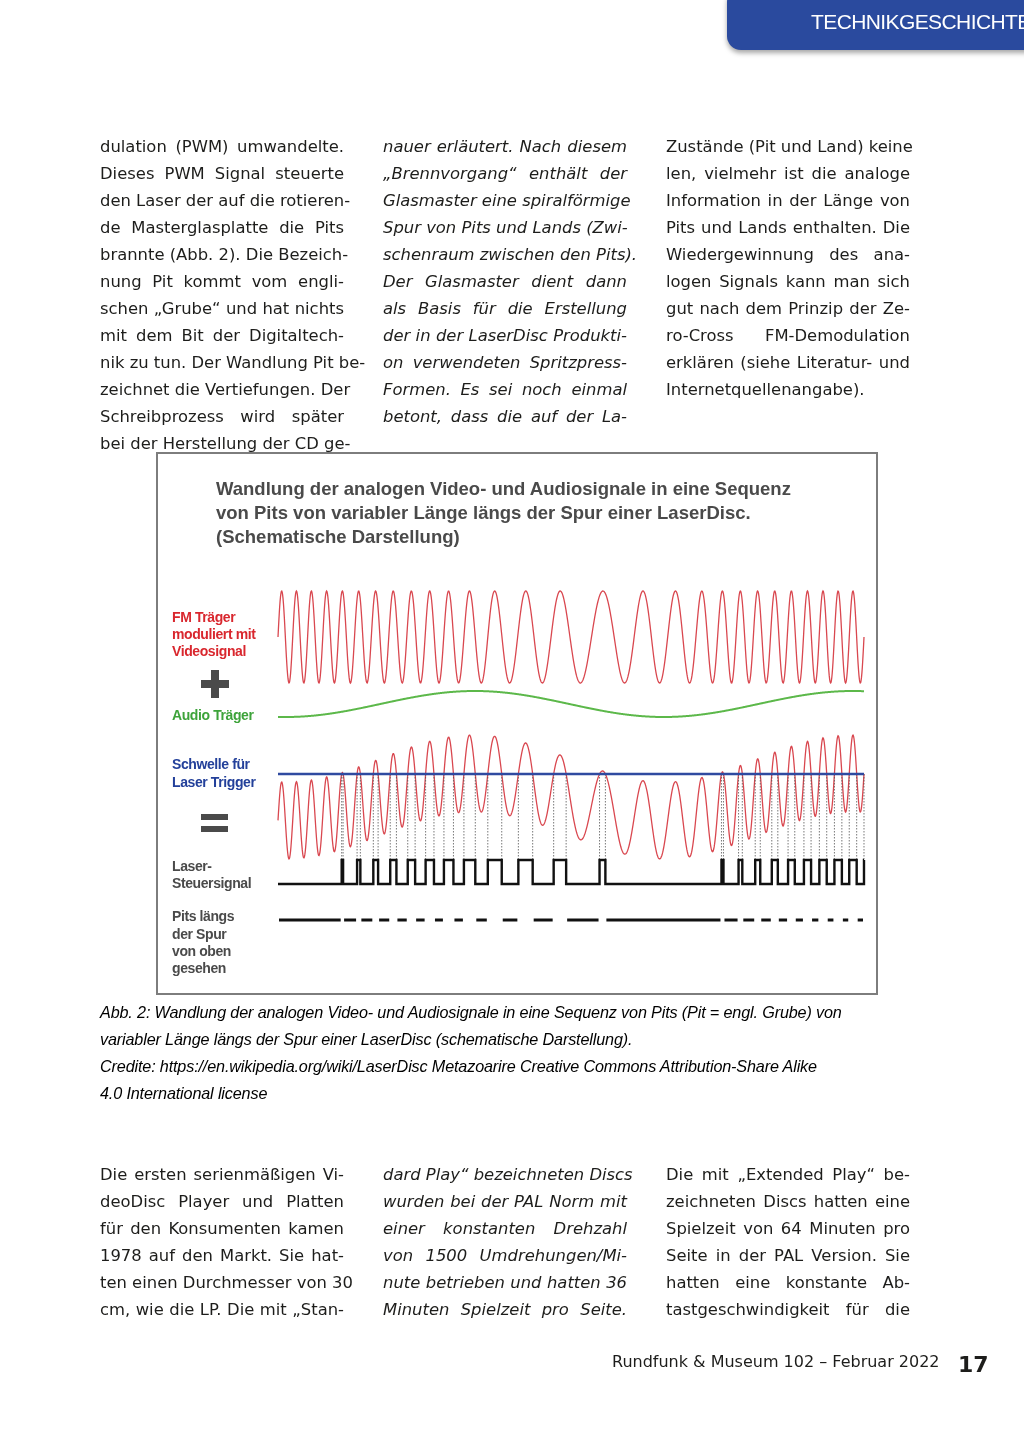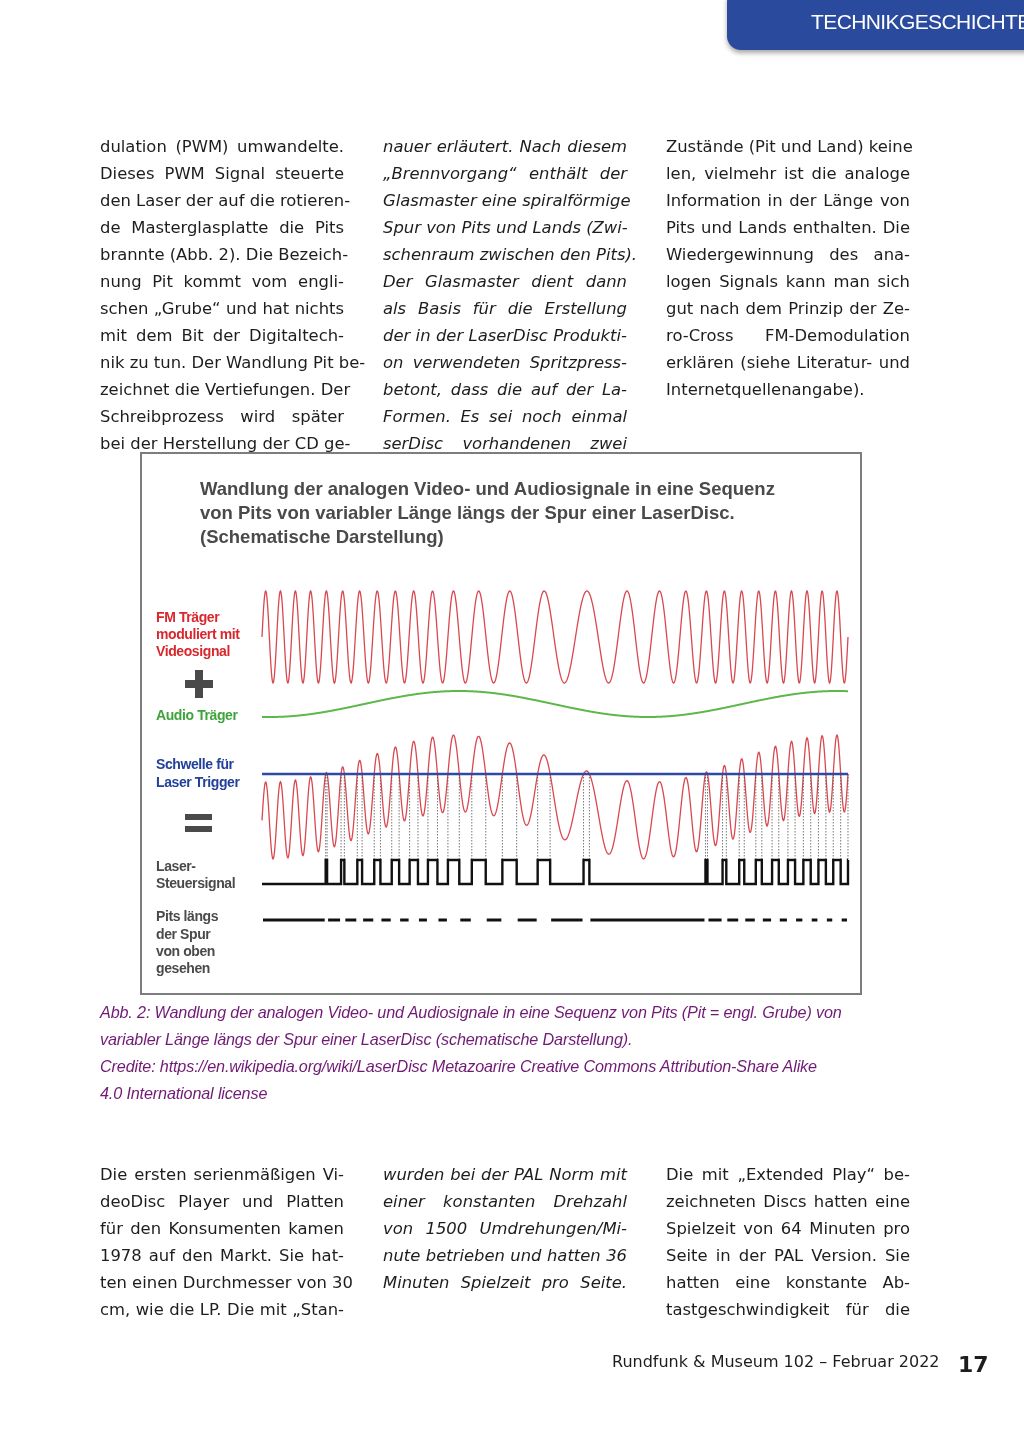--- a/index.html
+++ b/index.html
@@ -11,26 +11,26 @@
   .section-tab span { position:absolute; left:84px; top:22px; color:#ffffff;
          font-family:"Liberation Sans", sans-serif; font-size:21px; letter-spacing:-0.6px;
          font-weight:normal; }
   .col { position:absolute; width:244px; font-size:16.4px; line-height:27px;
          text-align:justify; }
   .col .ln { display:block; height:27px; white-space:nowrap; text-align-last:justify; }
   .col .ln.last { text-align-last:left; }
   .col1 { left:100px; } .col2 { left:383px;font-style:italic; } .col3 { left:666px; }
   .top { top:108px;margin-top:25px; }
   .bottom { top:1161px; }
-  .figure { position:absolute; left:140px; top:452px; width:718px; height:539px;
+  .figure { position:absolute; left:156px; top:452px; width:718px; height:539px;
          border:2px solid #7d7d7d; background:#fff; }
   .figure svg { position:absolute; left:0; top:0; }
   .caption { position:absolute; left:100px; top:999px; width:820px;
          font-family:"Liberation Sans", sans-serif; font-style:italic; font-size:16.2px;
-         line-height:27px; color:#701a75; letter-spacing:-0.15px; }
+         line-height:27px; color:#000000; letter-spacing:-0.15px; }
   .caption .ln { display:block; height:27px; white-space:nowrap; }
   .footer { position:absolute; top:1352px; left:612px; font-size:16px; color:#1d1d1b; }
   .pageno { position:absolute; top:1352px; left:958px; font-size:22px; font-weight:bold; }
   .fig-title { font-family:"Liberation Sans", sans-serif; font-weight:bold; fill:#4a4a4a; font-size:18.5px; }
   .lbl { font-family:"Liberation Sans", sans-serif; font-weight:bold; font-size:14px; letter-spacing:-0.4px; }
 </style>
 </head>
 <body>
 
 <div class="section-tab">
@@ -54,23 +54,22 @@
 <div class="col col2 top">
     <span class="ln">nauer erläutert. Nach diesem</span>
     <span class="ln">„Brennvorgang“ enthält der</span>
     <span class="ln">Glasmaster eine spiralförmige</span>
     <span class="ln">Spur von Pits und Lands (Zwi-</span>
     <span class="ln">schenraum zwischen den Pits).</span>
     <span class="ln">Der Glasmaster dient dann</span>
     <span class="ln">als Basis für die Erstellung</span>
     <span class="ln">der in der LaserDisc Produkti-</span>
     <span class="ln">on verwendeten Spritzpress-</span>
+    <span class="ln">Formen. Es sei noch einmal</span>
     <span class="ln">betont, dass die auf der La-</span>
-    <span class="ln">Formen. Es sei noch einmal</span>
-    <span class="ln">serDisc vorhandenen zwei</span>
   </div>
 <div class="col col3 top">
     <span class="ln">Zustände (Pit und Land) keine</span>
     <span class="ln">len, vielmehr ist die analoge</span>
     <span class="ln">Information in der Länge von</span>
     <span class="ln">Pits und Lands enthalten. Die</span>
     <span class="ln">Wiedergewinnung des ana-</span>
     <span class="ln">logen Signals kann man sich</span>
     <span class="ln">gut nach dem Prinzip der Ze-</span>
     <span class="ln">ro-Cross FM-Demodulation</span>
@@ -191,20 +190,21 @@
 
 <div class="col col1 bottom">
     <span class="ln">Die ersten serienmäßigen Vi-</span>
     <span class="ln">deoDisc Player und Platten</span>
     <span class="ln">für den Konsumenten kamen</span>
     <span class="ln">1978 auf den Markt. Sie hat-</span>
     <span class="ln">ten einen Durchmesser von 30</span>
     <span class="ln">cm, wie die LP. Die mit „Stan-</span>
   </div>
 <div class="col col2 bottom">
+    <span class="ln">dard Play“ bezeichneten Discs</span>
     <span class="ln">wurden bei der PAL Norm mit</span>
     <span class="ln">einer konstanten Drehzahl</span>
     <span class="ln">von 1500 Umdrehungen/Mi-</span>
     <span class="ln">nute betrieben und hatten 36</span>
     <span class="ln">Minuten Spielzeit pro Seite.</span>
   </div>
 <div class="col col3 bottom">
     <span class="ln">Die mit „Extended Play“ be-</span>
     <span class="ln">zeichneten Discs hatten eine</span>
     <span class="ln">Spielzeit von 64 Minuten pro</span>

